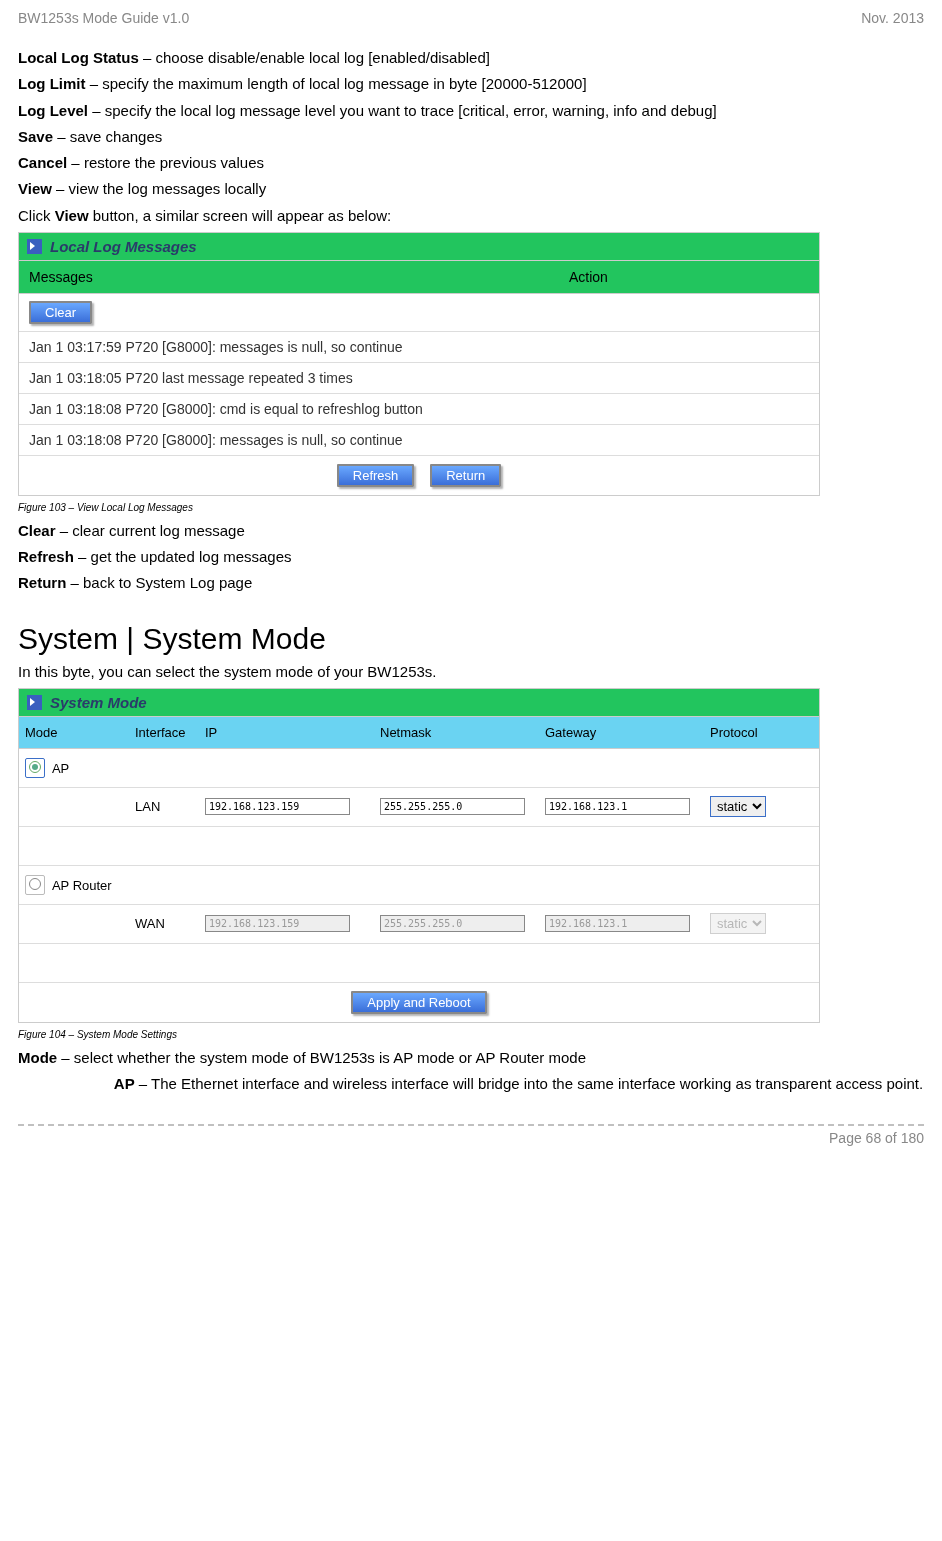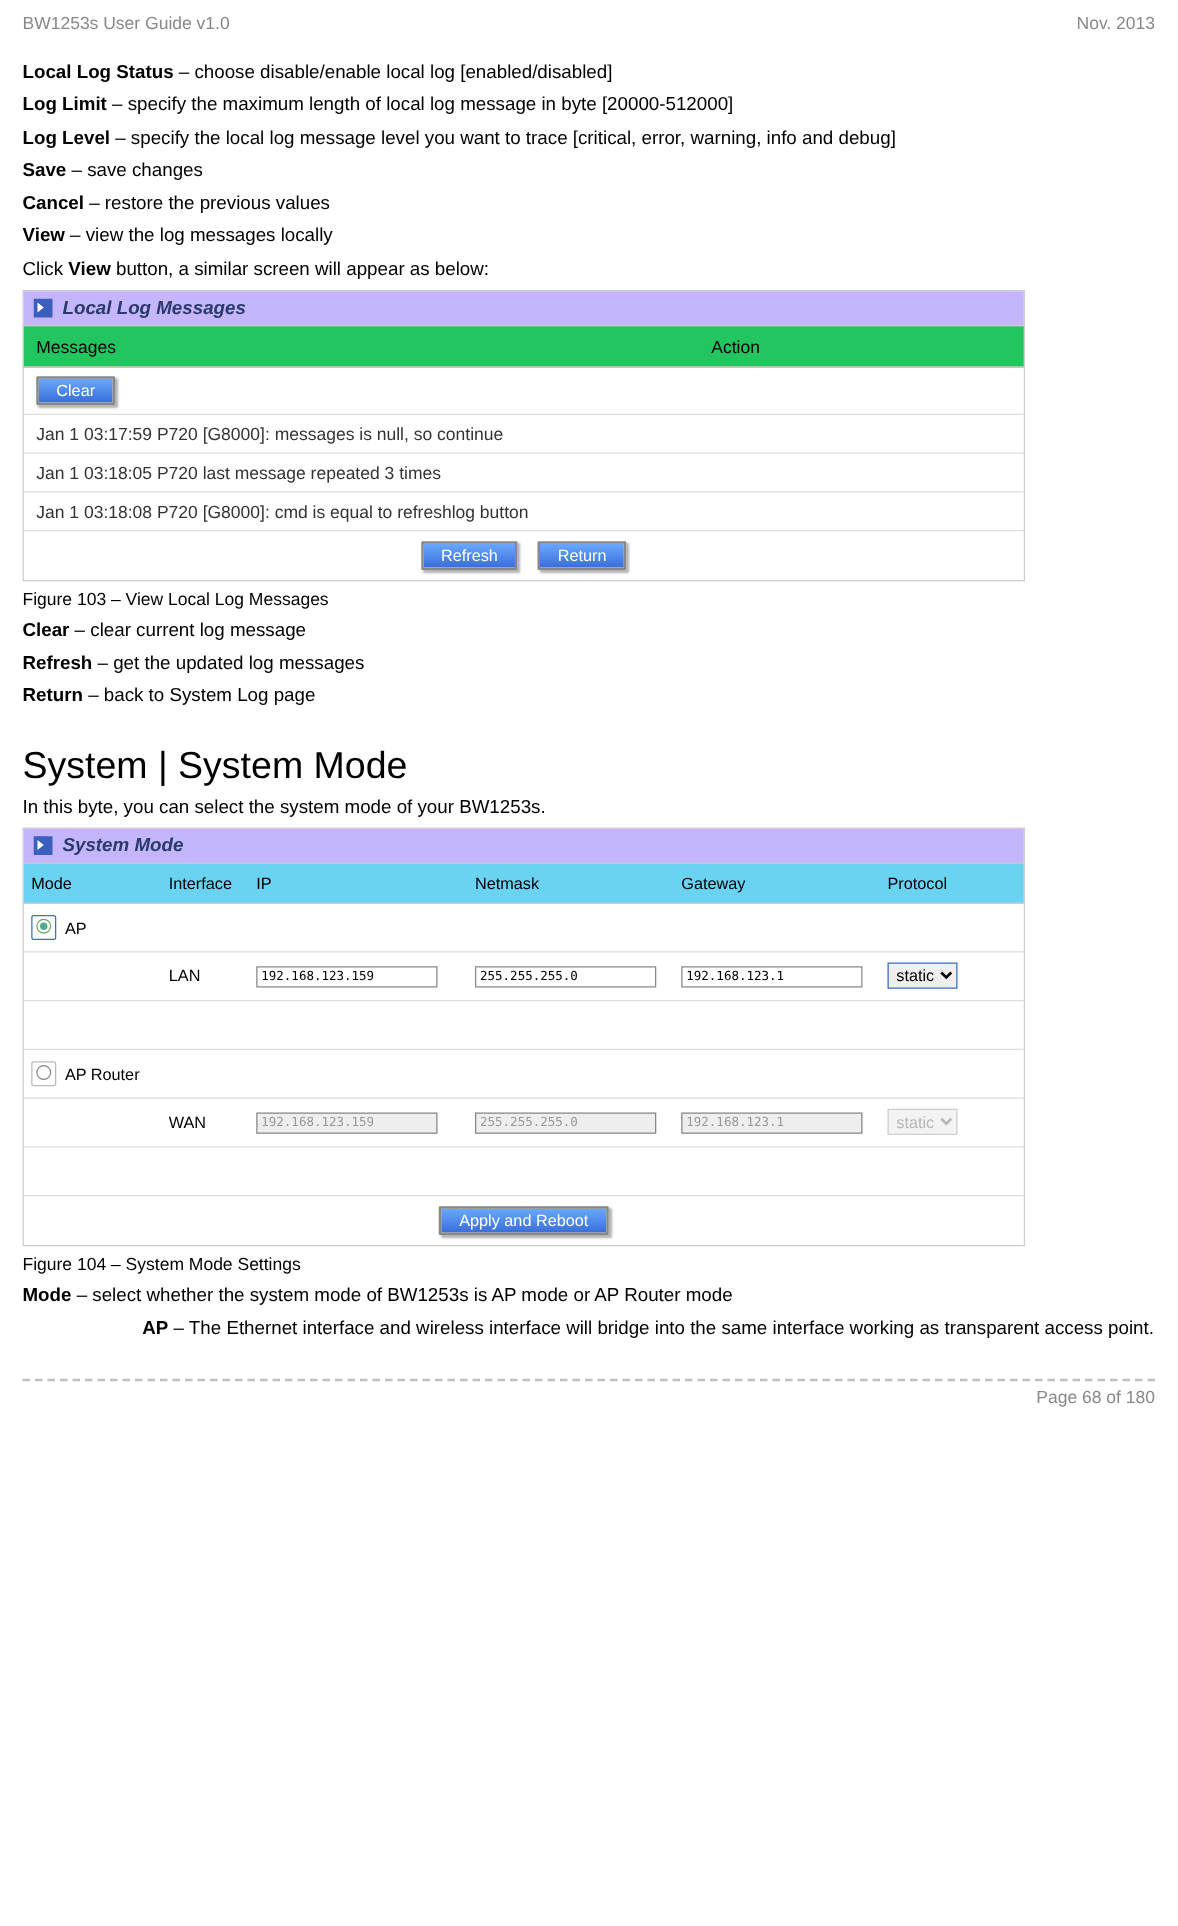--- a/index.html
+++ b/index.html
@@ -26,37 +26,38 @@
   .def-line b {
     font-weight: bold;
   }
   .section-title {
     font-family: Arial, sans-serif;
     font-size: 30px;
     font-weight: normal;
     margin: 28px 0 6px 0;
   }
   .caption {
-    font-size: 14px;
+    font-style: italic;
+    font-size: 10px;
     margin: 6px 0 8px 0;
   }
   .indent {
     margin-left: 95px;
     text-align: center;
   }
   
   .panel {
     border: 1px solid #ccc;
     width: 800px;
     font-family: Arial, sans-serif;
     font-size: 14px;
     color: #333;
   }
   .panel-header {
-    background: #c4b5fd;
+    background: #22c55e;
     border-bottom: 1px solid #ccc;
     padding: 5px 8px;
     display: flex;
     align-items: center;
     font-weight: bold;
     font-style: italic;
     color: #2a3b6a;
     font-size: 15px;
   }
   .arrow-icon {
@@ -196,21 +197,21 @@
     text-align: right;
     color: #888;
     font-size: 14px;
     margin-bottom: 8px;
   }
 </style>
 </head>
 <body>
 
 <div class="header-row">
-  <span>BW1253s User Guide v1.0</span>
+  <span>BW1253s Mode Guide v1.0</span>
   <span>Nov.  2013</span>
 </div>
 
 <div class="def-line"><b>Local Log Status</b><span> – choose disable/enable local log [enabled/disabled]</span></div>
 <div class="def-line"><b>Log Limit</b><span> – specify the maximum length of local log message in byte [20000-512000]</span></div>
 <div class="def-line"><b>Log Level</b><span> – specify the local log message level you want to trace [critical, error, warning, info and debug]</span></div>
 <div class="def-line"><b>Save</b><span> – save changes</span></div>
 <div class="def-line"><b>Cancel</b><span> – restore the previous values</span></div>
 <div class="def-line"><b>View</b><span> – view the log messages locally</span></div>
 
@@ -233,20 +234,23 @@
     </div>
   </div>
   <div class="row">
       <div class="cell">Jan 1 03:17:59 P720 [G8000]: messages is null, so continue</div>
     </div>
   <div class="row">
       <div class="cell">Jan 1 03:18:05 P720 last message repeated 3 times</div>
     </div>
   <div class="row">
       <div class="cell">Jan 1 03:18:08 P720 [G8000]: cmd is equal to refreshlog button</div>
+    </div>
+  <div class="row">
+      <div class="cell">Jan 1 03:18:08 P720 [G8000]: messages is null, so continue</div>
     </div>
   <div class="footer-row">
     <span class="btn">Refresh</span>
     <span class="btn">Return</span>
   </div>
 </div>
 
 <div class="caption">Figure 103 – View Local Log Messages</div>
 
 <div class="def-line"><b>Clear</b><span> – clear current log message</span></div>

